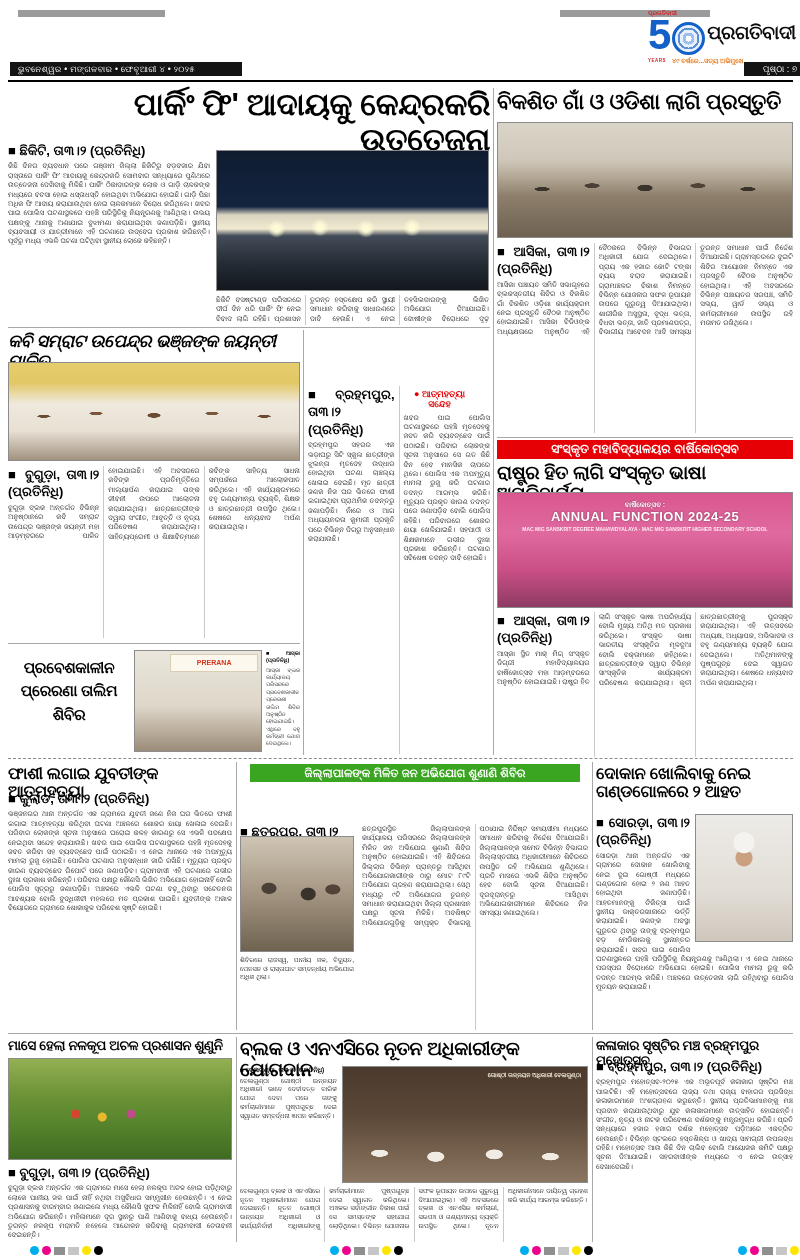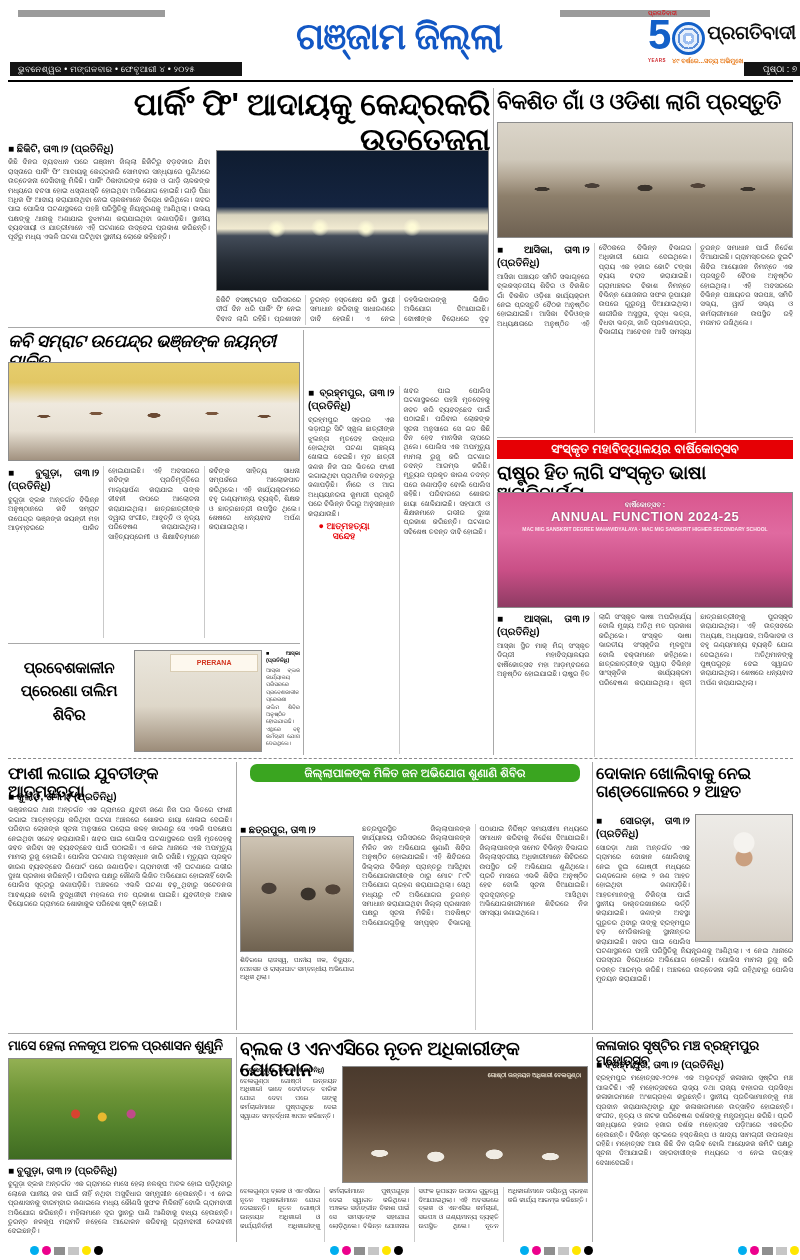--- a/index.html
+++ b/index.html
@@ -13,31 +13,31 @@
   .toprule{background:#000;}
   .logo-row{display:flex;align-items:flex-start;}
   .logo-five{font-size:42px;font-weight:bold;color:#1360c8;line-height:.9;}
   .logo-circle{width:27px;height:27px;border:3px solid #1360c8;border-radius:50%;margin:6px 2px 0 1px;
                background:radial-gradient(circle at 50% 50%, #ffffff 0 3px, #9dbef0 3px 6px, #e8f0fb 6px 9px, #5d8fd8 9px 11px, #e8f0fb 11px);}
   .logo-name{font-size:19px;font-weight:bold;color:#0c0c0c;line-height:1;margin-top:7px;letter-spacing:-.5px;}
   .logo-top{font-size:6px;color:#cc2127;font-weight:bold;line-height:1;}
   .logo-tag{font-size:6.5px;color:#e87a1a;font-weight:bold;margin-top:2px;}
   .logo-years{font-size:4.5px;color:#cc2127;font-weight:bold;letter-spacing:.5px;}
   .hl{font-weight:bold;color:#000;letter-spacing:-.4px;line-height:1.12;}
-  .byline{display:block;font-weight:bold;font-size:10px;margin-bottom:2px;color:#000;}
+  .byline{display:block;font-weight:bold;font-size:13px;margin-bottom:2px;color:#000;}
   .bt{font-size:7px;line-height:1.34;text-align:justify;color:#1c1c1c;overflow:hidden;}
   .c2{column-count:2;column-gap:9px;column-rule:1px solid #c9c9c9;}
   .c3{column-count:3;column-gap:9px;column-rule:1px solid #c9c9c9;}
   .c4{column-count:4;column-gap:9px;column-rule:1px solid #c9c9c9;}
   .vline{width:1px;background:#a8a8a8;}
   .hline{height:1px;background:#a8a8a8;}
   .dashline{border-top:1px dashed #8a8a8a;height:0;}
   .photo{border:1px solid #8c8c8c;box-sizing:border-box;}
   .banner-red{background:#e60005;color:#fff;font-weight:bold;font-size:12.5px;text-align:center;line-height:19px;}
-  .banner-green{background:#3aa520;color:#fff;font-weight:bold;font-size:11.5px;text-align:center;line-height:18px;border-radius:7px;}
+  .banner-green{background:#3aa520;color:#fff;font-weight:bold;font-size:11.5px;text-align:center;line-height:18px;}
   .inset-label{display:inline-block;color:#e60005;font-weight:bold;font-size:9px;line-height:1.15;
                text-align:center;width:68px;margin:3px 2px;vertical-align:middle;}
   
   .ph-night{background:
       radial-gradient(circle at 22% 56%, rgba(255,252,215,.95) 0 3px, rgba(255,252,215,0) 9px),
       radial-gradient(circle at 38% 55%, rgba(255,252,215,.95) 0 3px, rgba(255,252,215,0) 9px),
       radial-gradient(circle at 55% 56%, rgba(255,252,215,.95) 0 3px, rgba(255,252,215,0) 9px),
       radial-gradient(circle at 72% 55%, rgba(255,252,215,.95) 0 3px, rgba(255,252,215,0) 9px),
       linear-gradient(180deg,#0f1c30 0%,#142440 40%,#d9d4bf 46%,#f1ead1 56%,#434c59 61%,#262d36 80%,#12171d 100%);}
   .ph-meeting{background:
@@ -90,21 +90,20 @@
   .rm .yl{background:#ffe600;}.rm .bk{background:#000;}
 </style>
 </head>
 <body>
 
 <div class="page">
 
   <div class="abs regbar" style="left:18px;top:10px;width:147px;"></div>
   <div class="abs regbar" style="left:560px;top:10px;width:150px;"></div>
 
-  <div class="abs mast-title" style="left:268px;top:18px;width:262px;">ଗଞ୍ଜାମ ଜିଲ୍ଲା</div>
 
   <div class="abs" style="left:648px;top:10px;width:150px;">
     <div class="logo-top">ପ୍ରଗତିବାଦୀ</div>
     <div class="logo-row">
       <span class="logo-five">5</span>
       <span class="logo-circle"></span>
       <span class="logo-name">ପ୍ରଗତିବାଦୀ</span>
     </div>
     <div style="display:flex;gap:6px;align-items:center;">
       <span class="logo-years">YEARS</span>

